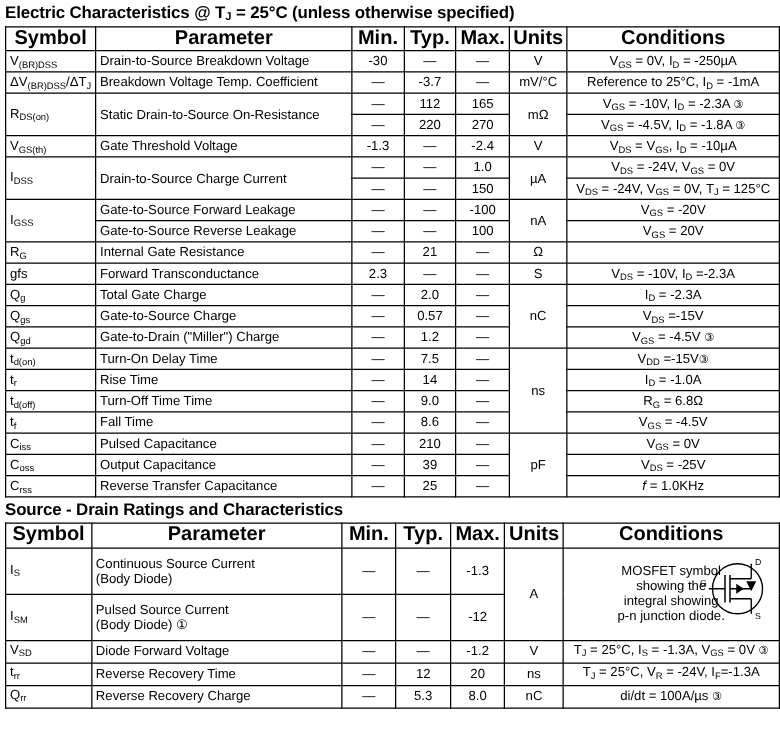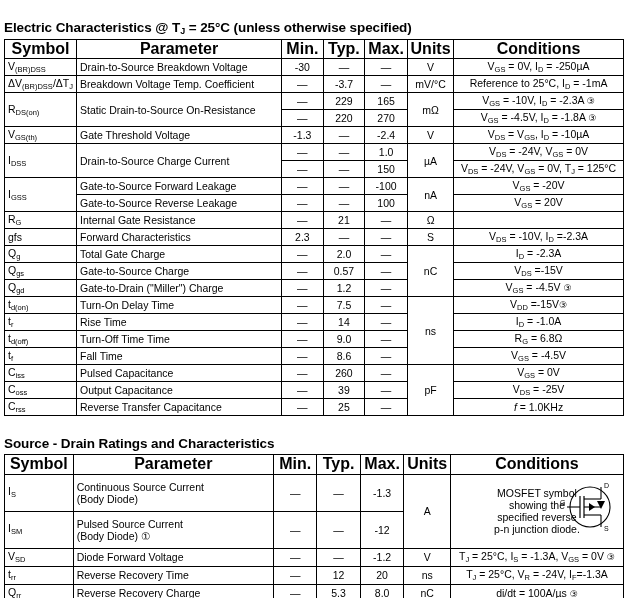--- a/index.html
+++ b/index.html
@@ -17,21 +17,21 @@
   .page {
     position: relative;
     width: 624px;
     height: 598px;
     padding: 0;
     box-sizing: border-box;
   }
   .section-title {
     font-size: 13.5px;
     font-weight: bold;
-    margin: 20px 0 3px 4px;
+    margin: 2px 0 3px 4px;
     letter-spacing: -0.1px;
     white-space: nowrap;
   }
   .section-title .sub { font-size: 9px; vertical-align: -2px; }
   table.dt {
     border-collapse: collapse;
     table-layout: fixed;
     margin-left: 4px;
     border: 1.6px solid #000;
     background: #fff;
@@ -130,21 +130,21 @@
         <td class="c-typ num">-3.7</td>
         <td class="c-max num">—</td>
         <td class="c-units mid">mV/°C</td>
         <td class="c-cond">Reference to 25°C, I<sub>D</sub> = -1mA</td>
       </tr>
 
       <tr class="r17">
         <td class="c-sym" rowspan="2">R<sub>DS(on)</sub></td>
         <td class="c-param" rowspan="2">Static Drain-to-Source On-Resistance</td>
         <td class="c-min num">—</td>
-        <td class="c-typ num">229</td>
+        <td class="c-typ num">112</td>
         <td class="c-max num">165</td>
         <td class="c-units mid" rowspan="2">mΩ</td>
         <td class="c-cond">V<sub>GS</sub> = -10V, I<sub>D</sub> = -2.3A <sup class="cir">③</sup></td>
       </tr>
 
       <tr class="r17">
         <td class="c-min num">—</td>
         <td class="c-typ num">220</td>
         <td class="c-max num">270</td>
         <td class="c-cond">V<sub>GS</sub> = -4.5V, I<sub>D</sub> = -1.8A <sup class="cir">③</sup></td>
@@ -200,21 +200,21 @@
         <td class="c-param">Internal Gate Resistance</td>
         <td class="c-min num">—</td>
         <td class="c-typ num">21</td>
         <td class="c-max num">—</td>
         <td class="c-units mid">Ω</td>
         <td class="c-cond"></td>
       </tr>
 
       <tr class="r17">
         <td class="c-sym">gfs</td>
-        <td class="c-param">Forward Characteristics</td>
+        <td class="c-param">Forward Transconductance</td>
         <td class="c-min num">2.3</td>
         <td class="c-typ num">—</td>
         <td class="c-max num">—</td>
         <td class="c-units mid">S</td>
         <td class="c-cond">V<sub>DS</sub> = -10V, I<sub>D</sub> =-2.3A</td>
       </tr>
 
       <tr class="r17">
         <td class="c-sym">Q<sub>g</sub></td>
         <td class="c-param">Total Gate Charge</td>
@@ -277,21 +277,21 @@
         <td class="c-min num">—</td>
         <td class="c-typ num">8.6</td>
         <td class="c-max num">—</td>
         <td class="c-cond">V<sub>GS</sub> = -4.5V</td>
       </tr>
 
       <tr class="r17">
         <td class="c-sym">C<sub>iss</sub></td>
         <td class="c-param">Pulsed Capacitance</td>
         <td class="c-min num">—</td>
-        <td class="c-typ num">260</td>
+        <td class="c-typ num">210</td>
         <td class="c-max num">—</td>
         <td class="c-units mid" rowspan="3">pF</td>
         <td class="c-cond">V<sub>GS</sub> = 0V</td>
       </tr>
 
       <tr class="r17">
         <td class="c-sym">C<sub>oss</sub></td>
         <td class="c-param">Output Capacitance</td>
         <td class="c-min num">—</td>
         <td class="c-typ num">39</td>
@@ -332,21 +332,21 @@
           <div>Continuous Source Current</div>
           <div>(Body Diode)</div>
         </td>
         <td class="c-min num">—</td>
         <td class="c-typ num">—</td>
         <td class="c-max num">-1.3</td>
         <td class="c-units mid" rowspan="2">A</td>
         <td class="c-cond symdiagcell" rowspan="2">
           <div>MOSFET symbol</div>
           <div>showing  the</div>
-          <div>specified reverse</div>
+          <div>integral showing</div>
           <div>p-n junction diode.</div>
           <div class="symdiag">
             <svg width="58" height="56" viewBox="0 0 58 56" xmlns="http://www.w3.org/2000/svg">
               <circle cx="31" cy="28" r="20" fill="none" stroke="#000" stroke-width="1.1"></circle>
 
               <line x1="8" y1="28" x2="21" y2="28" stroke="#000" stroke-width="1.1"></line>
 
               <line x1="21" y1="17" x2="21" y2="39" stroke="#000" stroke-width="1.2"></line>
 
               <line x1="25" y1="17" x2="25" y2="39" stroke="#000" stroke-width="1.2"></line>

